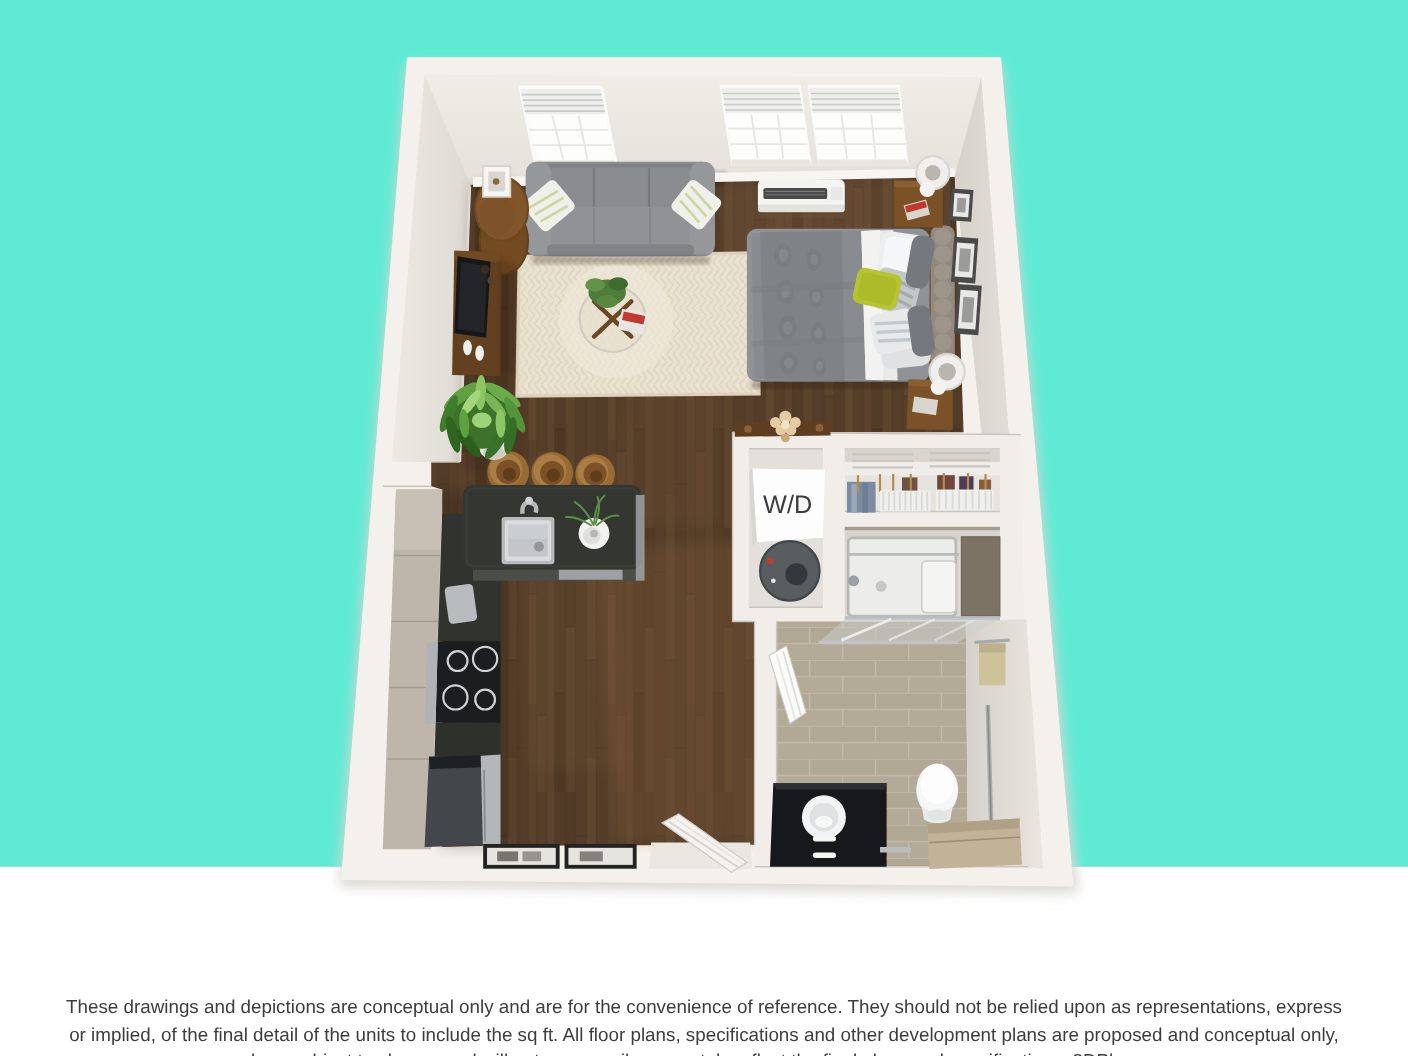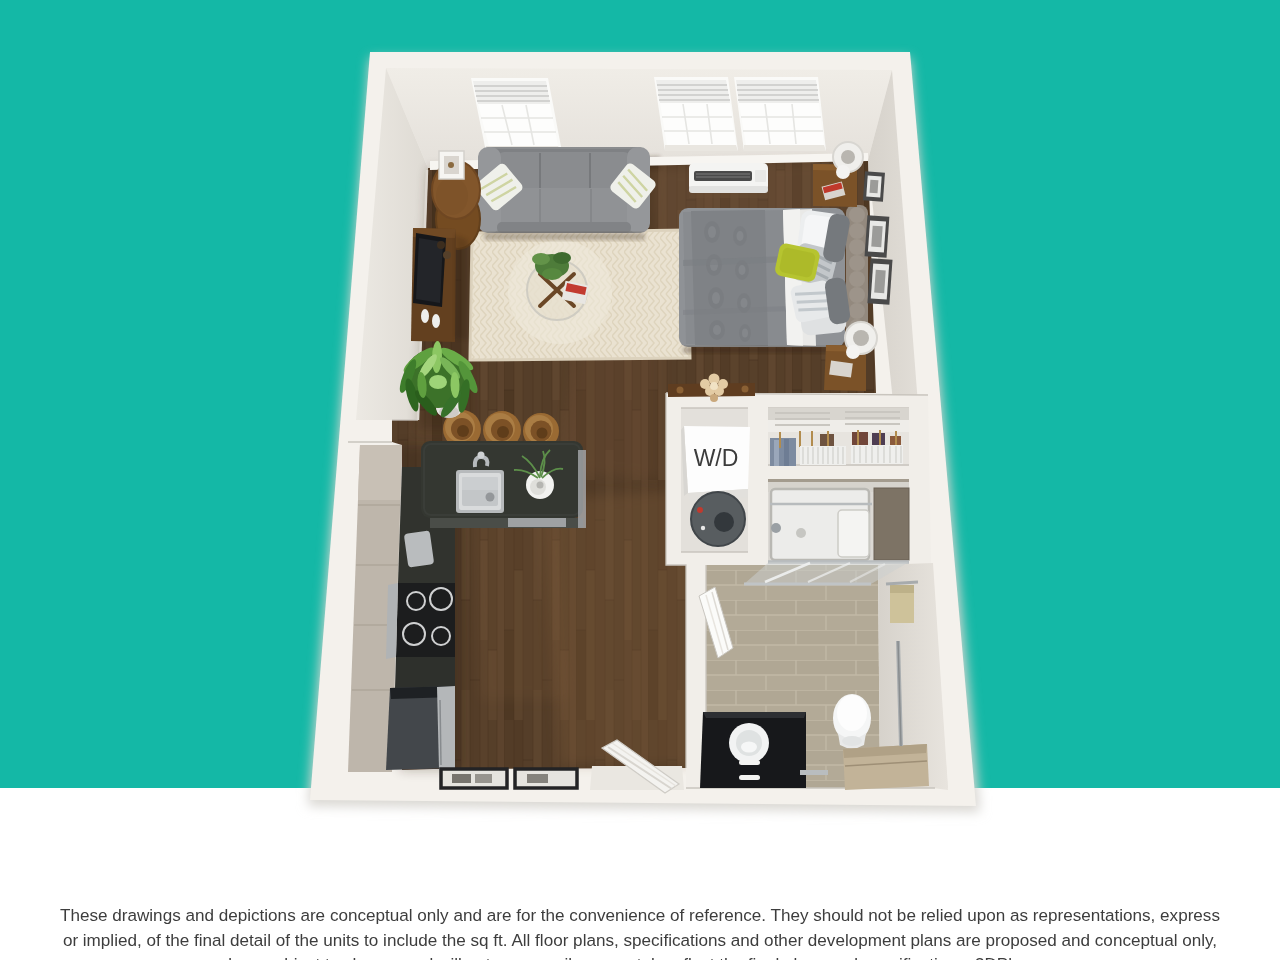--- a/index.html
+++ b/index.html
@@ -1,16 +1,16 @@
 <!DOCTYPE html>
 <html><head>
 <meta charset="utf-8">
 <style>
   html,body{margin:0;padding:0;background:#ffffff;width:1280px;height:960px;overflow:hidden;}
-  #page{position:relative;width:1280px;height:788px;background:#14b8a6;font-family:"Liberation Sans",sans-serif;}
+  #page{position:relative;width:1280px;height:788px;background:#5eead4;font-family:"Liberation Sans",sans-serif;}
   svg{position:absolute;top:0;left:0;}
   .disc{position:absolute;left:0;top:860px;width:1280px;text-align:center;color:#3d3d3d;font-size:17.1px;line-height:24.6px;font-family:"Liberation Sans",sans-serif;margin-top:44px;}
 </style>
 </head>
 <body>
 <div id="page">
 <svg width="1280" height="960" viewBox="0 0 1280 960">
 <defs>
   <filter id="soft" x="-20%" y="-20%" width="140%" height="140%">
           <feGaussianBlur stdDeviation="6"></feGaussianBlur>

